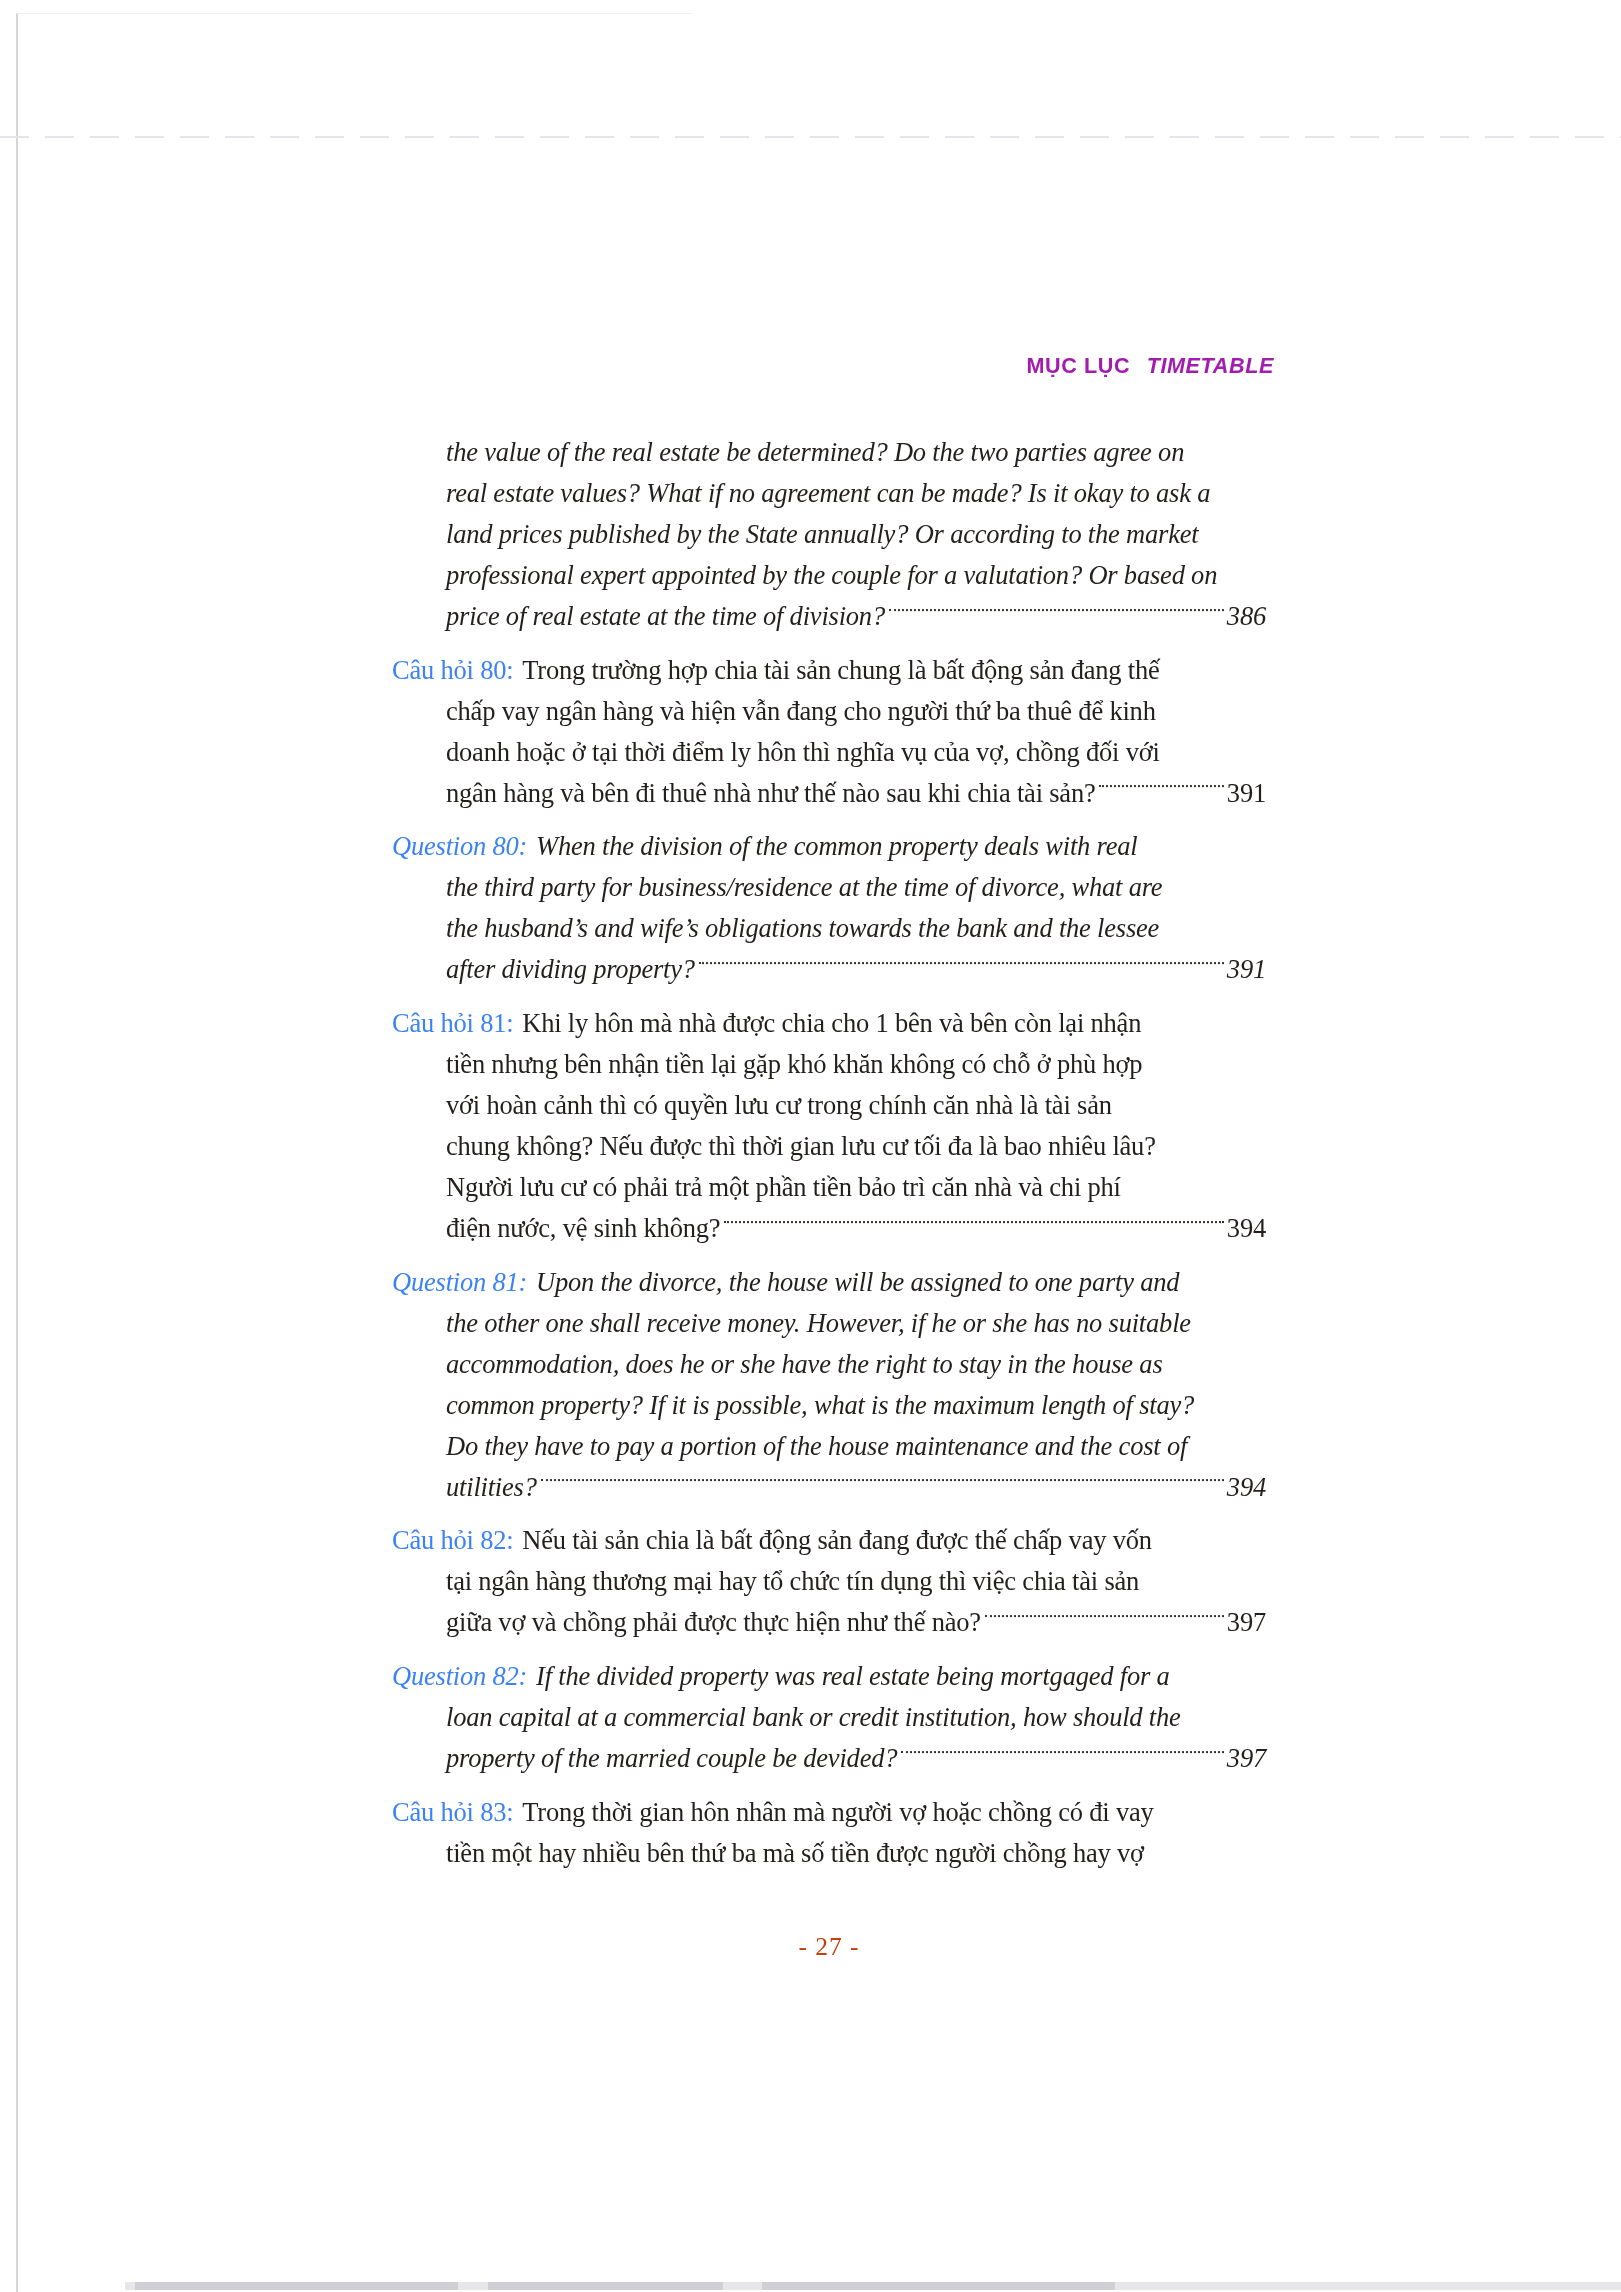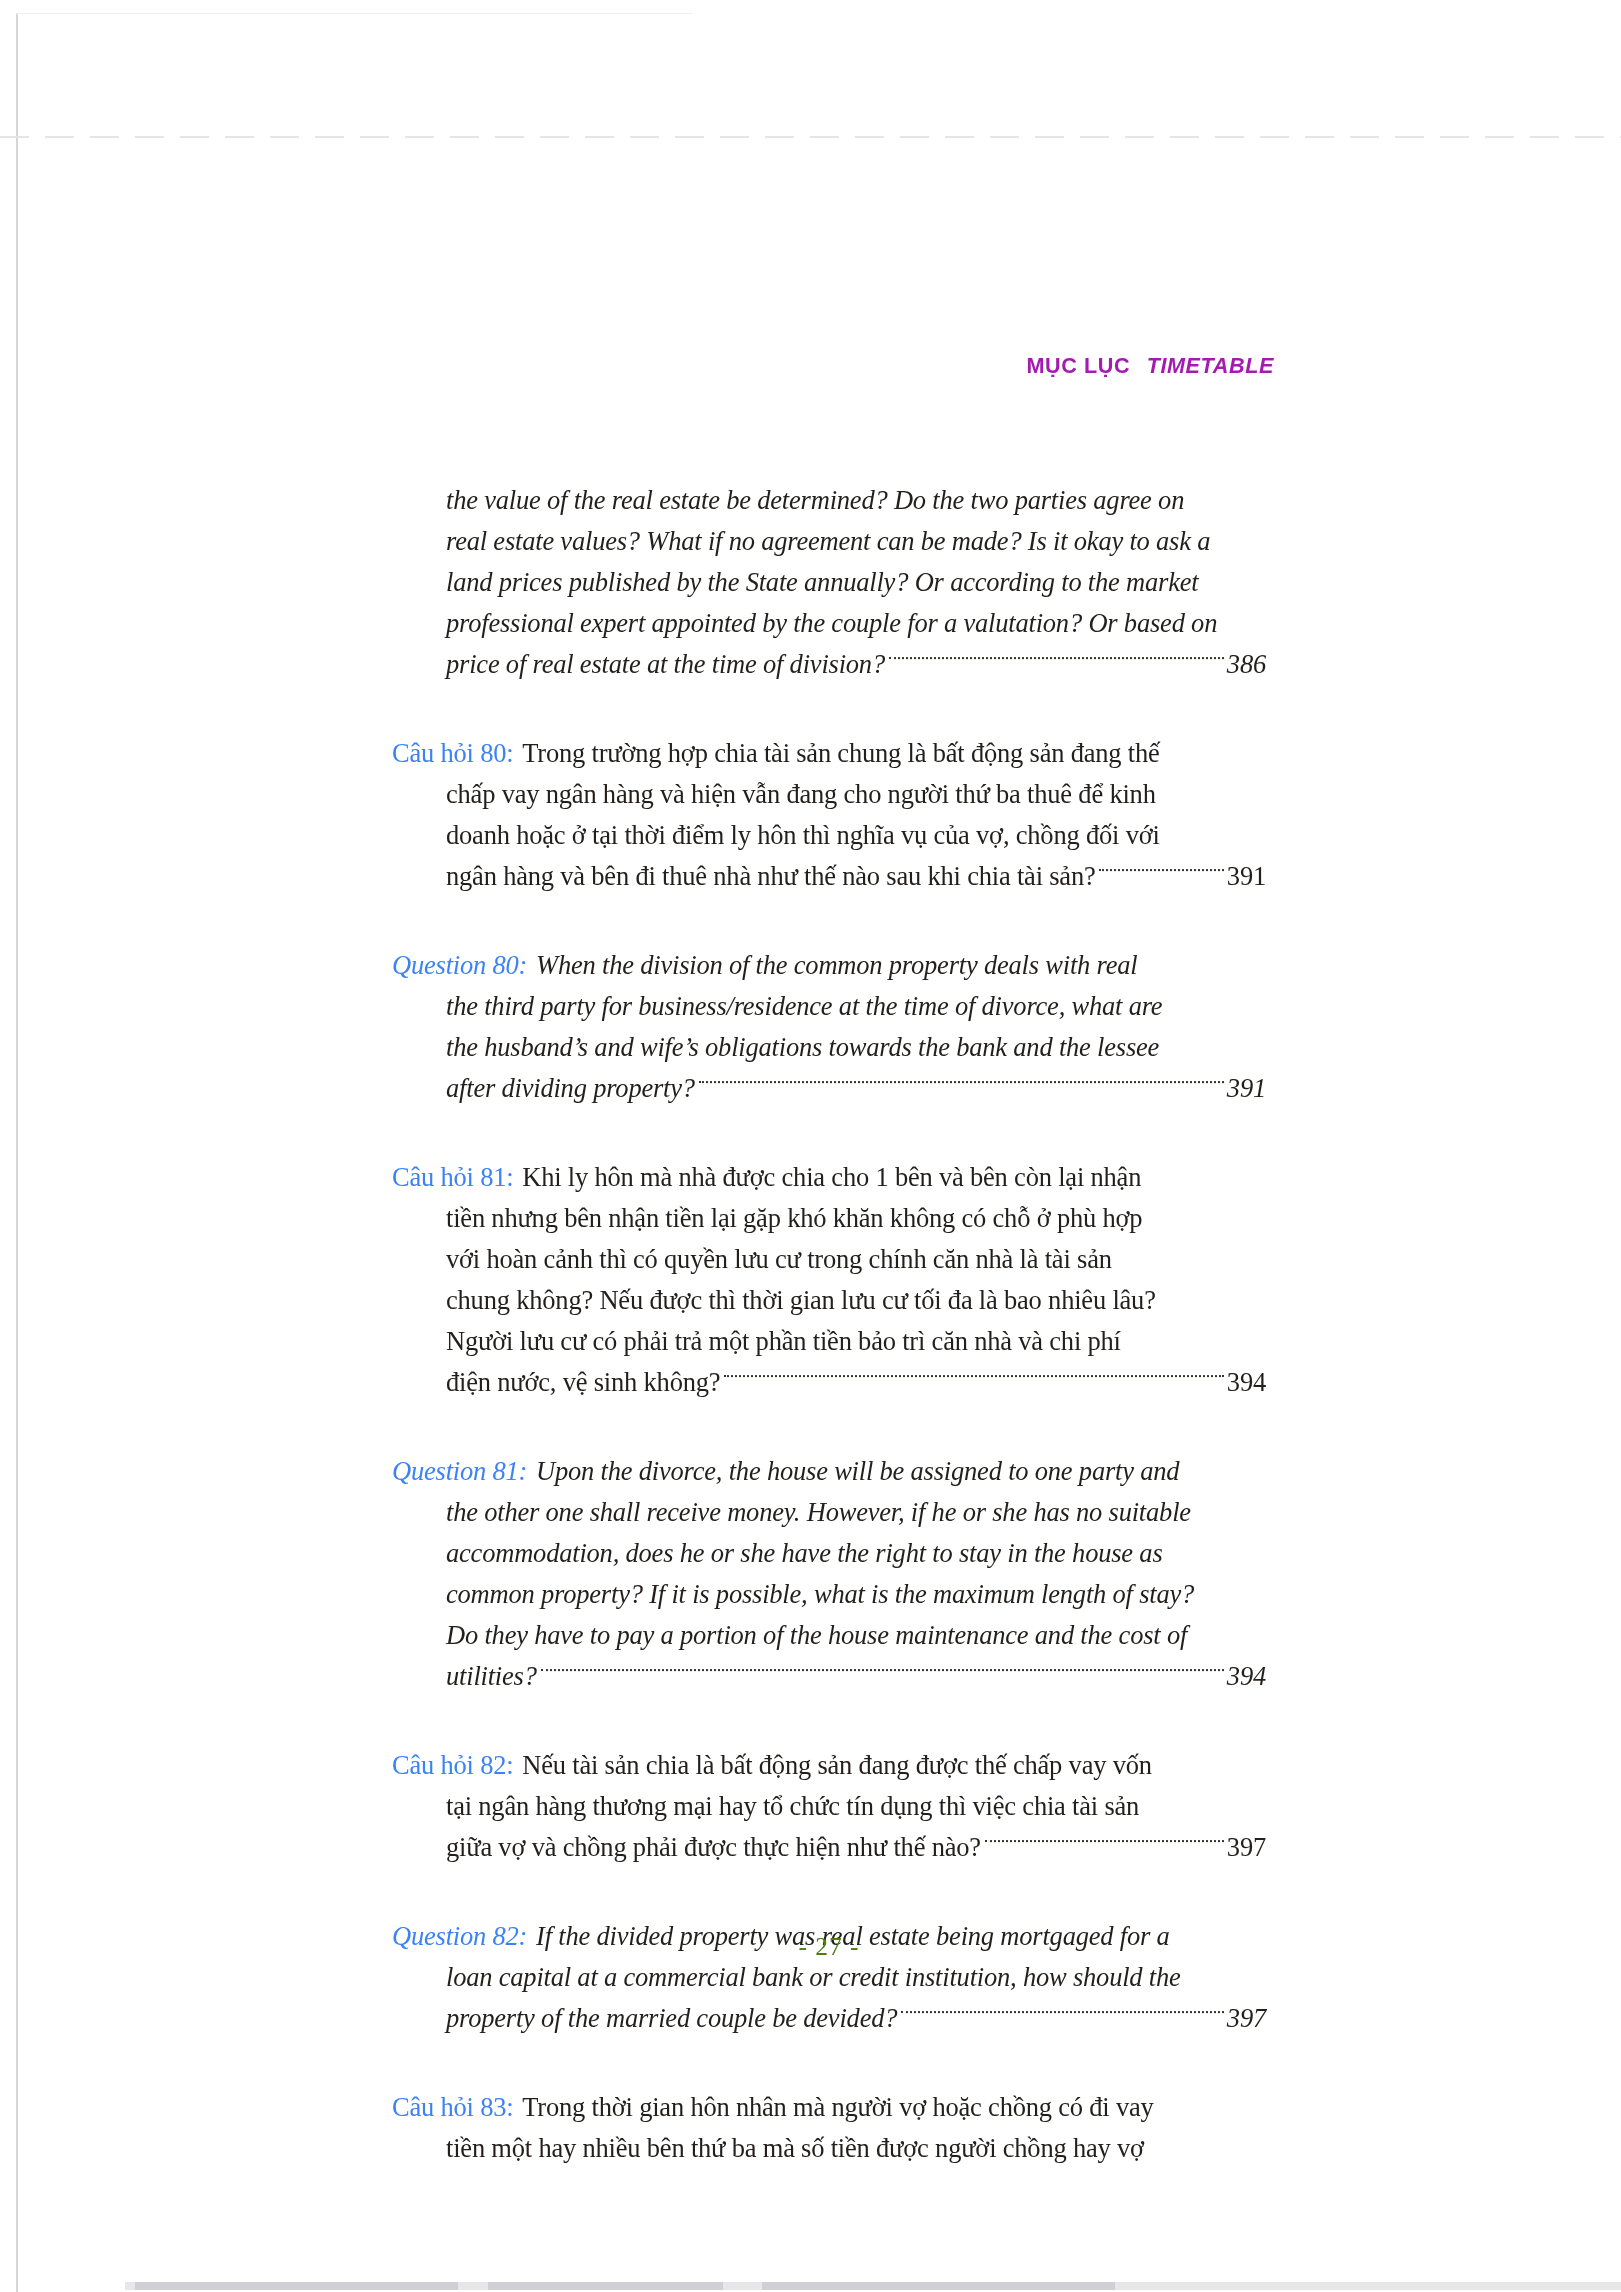--- a/index.html
+++ b/index.html
@@ -25,37 +25,37 @@
     font-family:"Liberation Sans","DejaVu Sans",sans-serif;
     font-weight:bold;font-size:21.6px;letter-spacing:0.6px;white-space:nowrap;
   }
   #header .title-vi{color:#a21caf;}
   #header .title-en{color:#a21caf;font-style:italic;margin-left:9.8px;}
   
   #toc{
     position:absolute;left:392px;top:432px;width:874px;
     font-size:26.5px;line-height:41px;letter-spacing:-0.2px;
   }
-  .entry{margin-bottom:12.7px;margin-top:48px;}
+  .entry{margin-bottom:12.7px;}
   .entry.en .txt,.entry.en .page{font-style:italic;}
   .label{color:#3b82f6;margin-right:8.8px;}
   .entry.en .label{font-style:italic;}
   .line{white-space:nowrap;}
   .line.indent{padding-left:54px;}
   .dotrow{display:flex;align-items:center;padding-left:54px;white-space:nowrap;}
   .dotrow .leader{
     flex:1 1 auto;min-width:17.6px;
     border-bottom:2.5px dotted #363028;
     margin:0 2.9px 0 3.9px;transform:translateY(-6.9px);
   }
   .dotrow .page{flex:0 0 auto;}
   
   #footer{
     position:absolute;top:1932px;left:392px;width:874px;
-    text-align:center;font-size:25.5px;color:#4d7c0f;letter-spacing:1px;
+    text-align:center;font-size:25.5px;color:#c2410c;letter-spacing:1px;
   }
 </style>
 </head>
 <body>
 
 <div class="scan-vline"></div>
 <div class="scan-htop"></div>
 <div class="scan-hdash"></div>
 <div class="scan-strip">
   <div class="seg seg1"></div>

